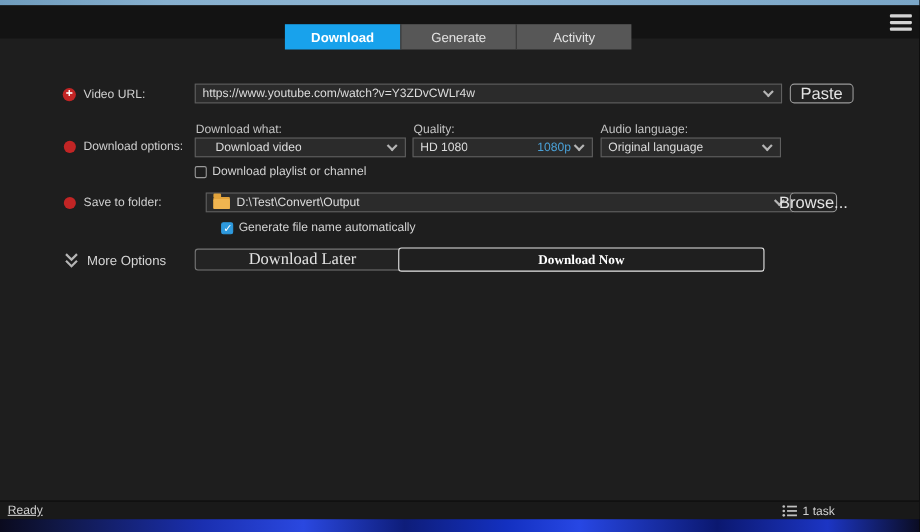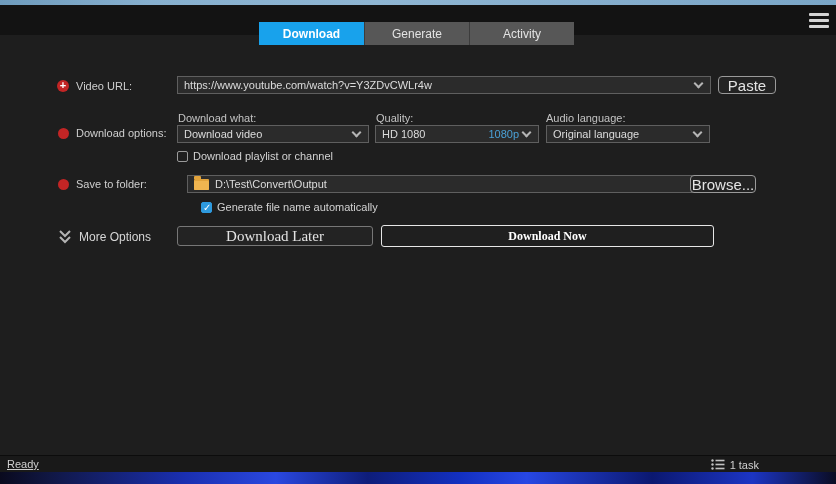--- a/index.html
+++ b/index.html
@@ -110,21 +110,21 @@
     </div>
     <button class="btn" style="left:718px; top:71px; width:58px; height:18px;">Paste</button>
 
     <span class="red-dot" style="left:58px; top:123px;"></span>
     <span class="row-label" style="left:76px; top:122px;">Download options:</span>
 
     <span class="sub-label" style="left:178px; top:107px;">Download what:</span>
     <span class="sub-label" style="left:376px; top:107px;">Quality:</span>
     <span class="sub-label" style="left:546px; top:107px;">Audio language:</span>
 
-    <div class="field" style="left:177px; top:120px; width:192px; height:18px;">
+    <div class="field" style="left:177px; top:120px; width:192px; height:18px;padding-left:12px;">
       <span class="txt">Download video</span>
       <span class="chev"></span>
     </div>
 
     <div class="field" style="left:375px; top:120px; width:164px; height:18px;">
       <span class="txt">HD 1080</span>
       <span class="quality-badge">1080p</span>
       <span class="chev"></span>
     </div>
 
@@ -139,37 +139,37 @@
     </div>
 
     <span class="red-dot" style="left:58px; top:174px;"></span>
     <span class="row-label" style="left:76px; top:173px;">Save to folder:</span>
 
     <div class="field" style="left:187px; top:170px; width:534px; height:18px;">
       <span class="folder-icon"></span>
       <span class="txt">D:\Test\Convert\Output</span>
       <span class="chev"></span>
     </div>
-    <button class="btn" style="left:690px; top:170px; width:66px; height:18px;">Browse...</button>
+    <button class="btn" style="left:718px; top:170px; width:43px; height:18px;">Browse...</button>
 
     <div class="check-row" style="left:177px; top:196px;margin-left:24px;">
       <span class="checkbox checked"></span>
       <span class="check-label">Generate file name automatically</span>
     </div>
 
     <div id="more-options">
       <svg class="dbl-chev" viewBox="0 0 14 15">
         <polyline points="2,2 7,7 12,2" fill="none" stroke="#b4b4b4" stroke-width="2"></polyline>
         <polyline points="2,8 7,13 12,8" fill="none" stroke="#b4b4b4" stroke-width="2"></polyline>
       </svg>
       <span class="label">More Options</span>
     </div>
 
     <button class="btn big" style="left:177px; top:221px; width:196px; height:20px;">Download Later</button>
-    <button class="btn big primary" style="left:381px; top:220px; width:333px; height:22px;">Download Now</button>
+    <button class="btn big primary" style="left:362px; top:220px; width:333px; height:22px;">Download Now</button>
 
     <div id="statusbar">
       <span id="status-left">Ready</span>
       <div id="tasks">
         <svg width="14" height="13" viewBox="0 0 14 13">
           <circle cx="1.5" cy="2.5" r="1.2" fill="#c0c0c0"></circle>
           <circle cx="1.5" cy="6.5" r="1.2" fill="#c0c0c0"></circle>
           <circle cx="1.5" cy="10.5" r="1.2" fill="#c0c0c0"></circle>
           <rect x="4.5" y="1.7" width="9" height="1.6" fill="#c0c0c0"></rect>
           <rect x="4.5" y="5.7" width="9" height="1.6" fill="#c0c0c0"></rect>

